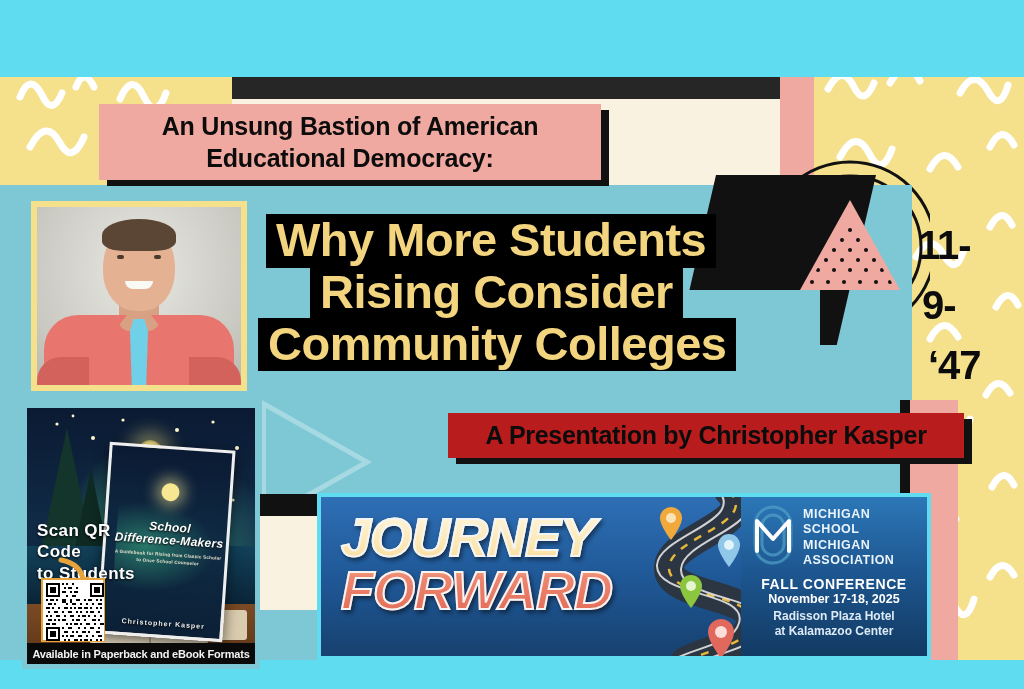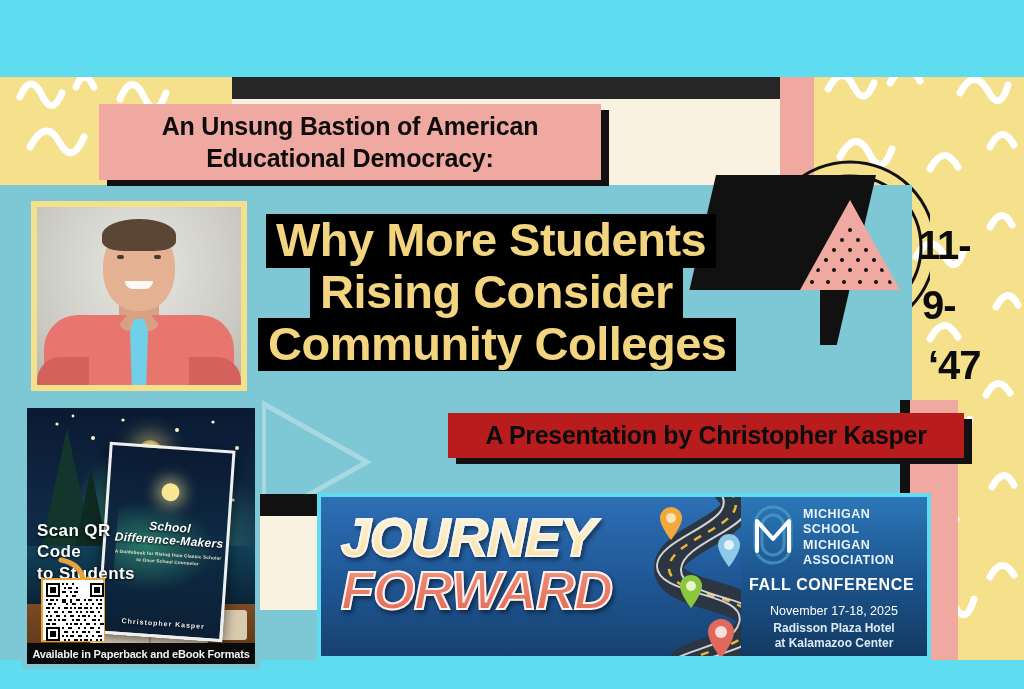--- a/index.html
+++ b/index.html
@@ -259,22 +259,22 @@
     filter: drop-shadow(2px 3px 2px rgba(0,0,0,.45));
   }
   .msca {
     position:absolute; right:0; top:0; width:186px; height:100%;
     background: linear-gradient(180deg,#2C77B8 0%, #1D568F 48%, #123A63 100%);
     padding: 8px 8px 6px 8px;
   }
   .msca-top { display:flex; align-items:flex-start; gap:6px; }
   .msca-mark { width:48px; height:60px; flex:0 0 48px; }
   .msca-name { color:#EAF4FB; font-size:12.5px; font-weight:bold; line-height:1.22; letter-spacing:.5px; padding-top:2px; }
-  .msca-fall { color:#FFFFFF; font-size:16px; font-weight:bold; letter-spacing:.6px; text-align:left; margin-top:8px; }
-  .msca-date { color:#FFFFFF; font-size:12.5px; font-weight:normal; text-align:center; margin-top:10px; }
+  .msca-fall { color:#FFFFFF; font-size:14px; font-weight:bold; letter-spacing:.6px; text-align:center; margin-top:8px; }
+  .msca-date { color:#FFFFFF; font-size:12.5px; font-weight:bold; text-align:center; margin-top:0; }
   .msca-venue { color:#DCEAF5; font-size:12px; text-align:center; line-height:1.28; margin-top:3px;font-weight:bold; }
 </style>
 </head>
 <body>
 
 <div id="poster">
 
   <div class="bg-yellow"></div>
 
   <svg class="squiggles" viewBox="0 0 1024 583" preserveAspectRatio="none">

